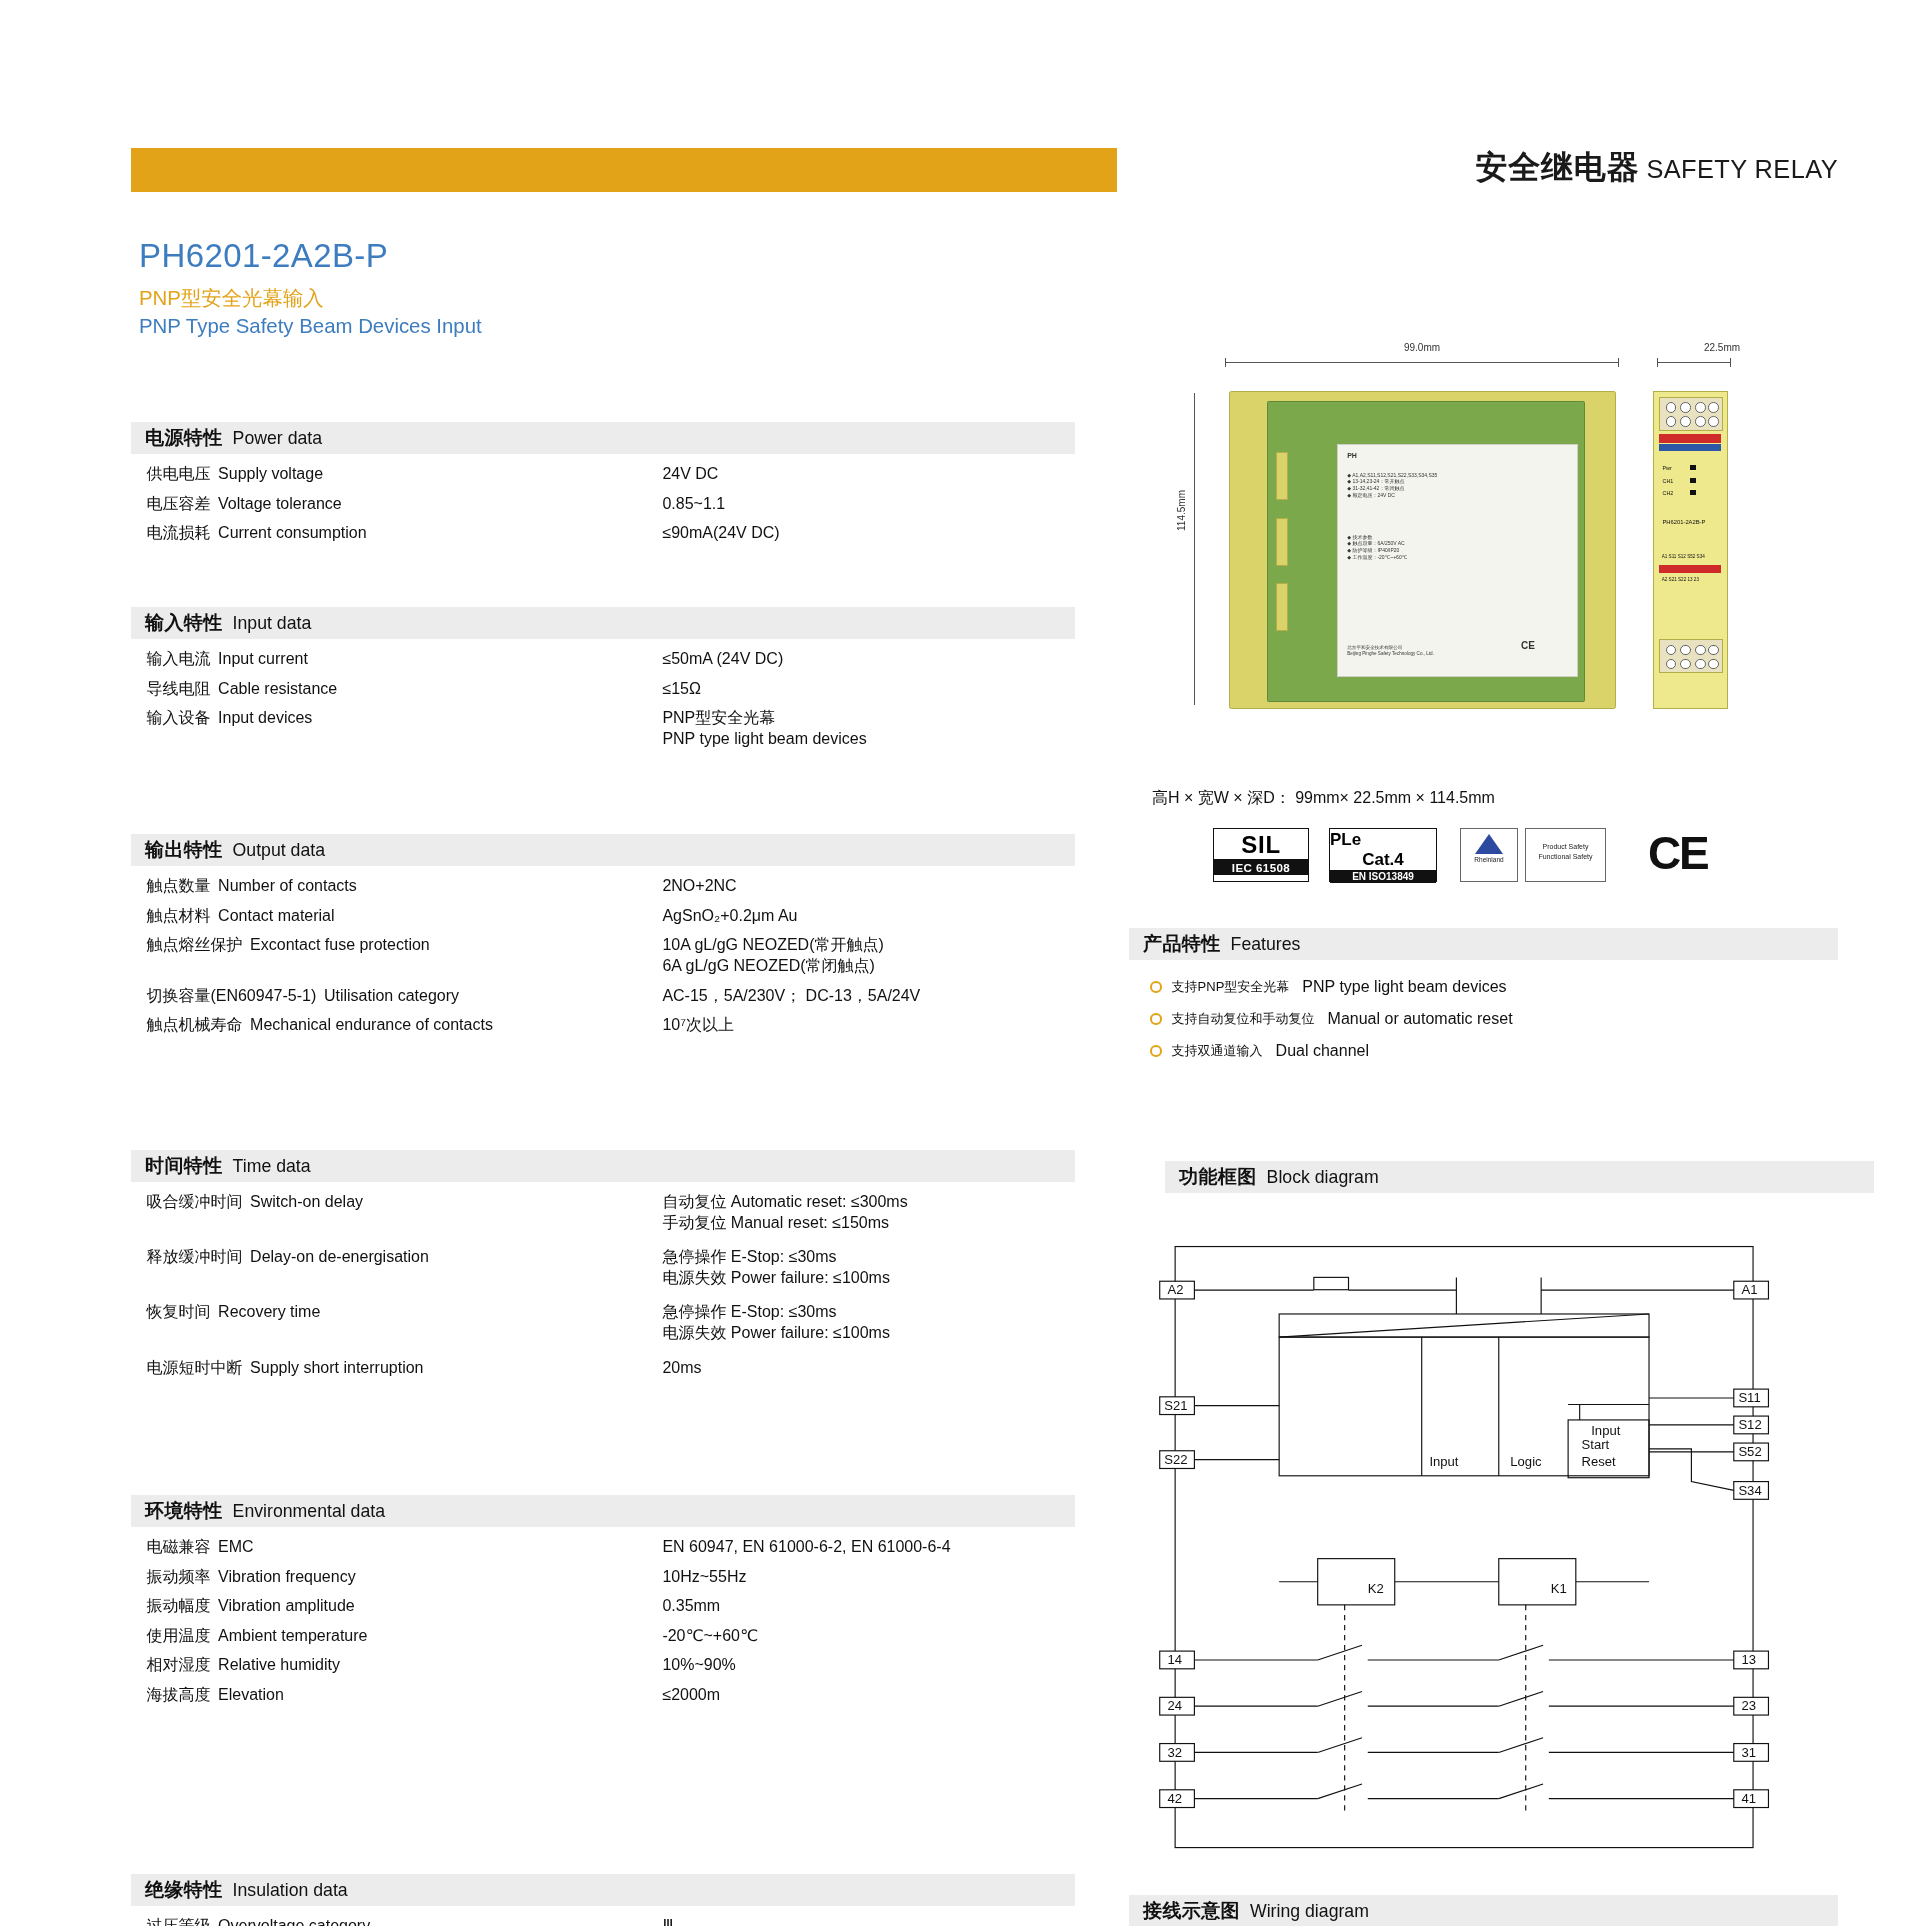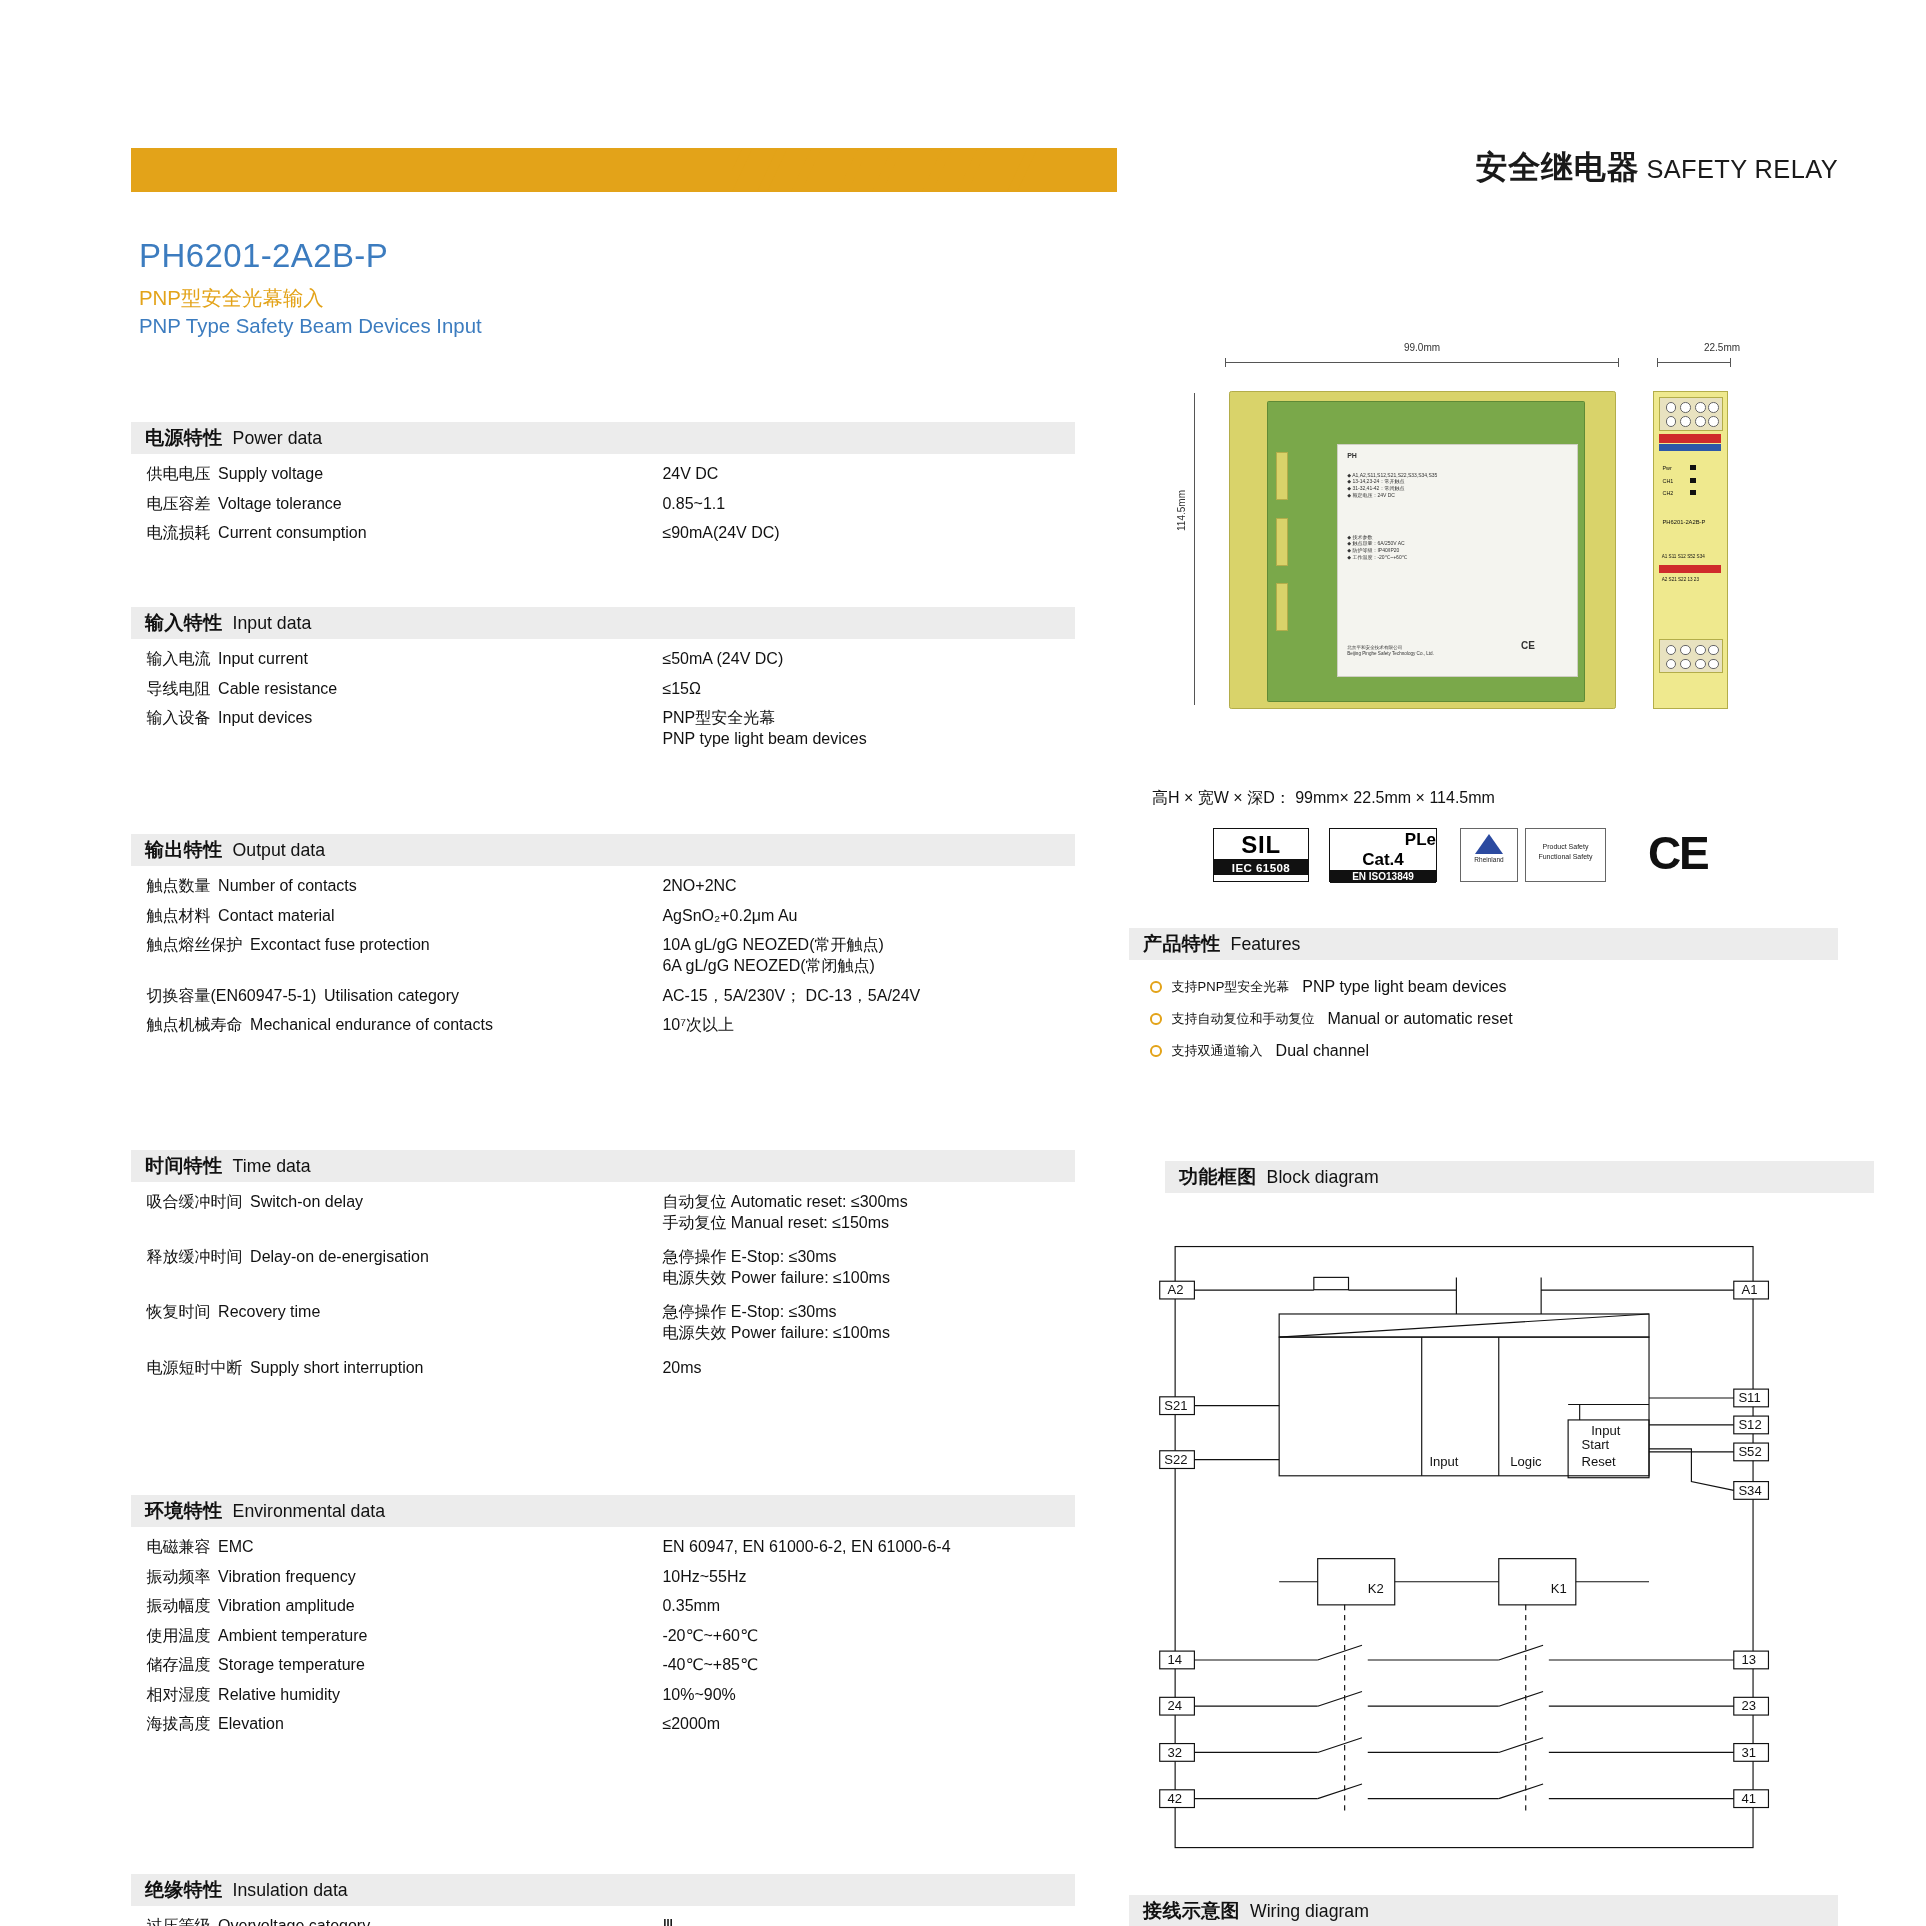--- a/index.html
+++ b/index.html
@@ -63,21 +63,21 @@
   .side-lbl{position:absolute;font-size:5.4px;color:#111;}
 
   .dimtext{position:absolute;left:1152px;top:788px;font-size:16px;color:#111;}
 
   
   .certs{position:absolute;left:1213px;top:824px;width:616px;height:69px;}
   .cert-sil{position:absolute;left:0;top:3.9px;width:96px;height:54px;border:1.5px solid #111;box-sizing:border-box;}
   .cert-sil .t1{font-size:24px;font-weight:700;text-align:center;margin-top:2.3px;letter-spacing:0.8px;}
   .cert-sil .t2{font-size:11.6px;font-weight:700;color:#fff;background:#111;text-align:center;padding:1.5px 0;letter-spacing:0.4px;}
   .cert-ple{position:absolute;left:116px;top:3.9px;width:108px;height:54px;border:1.5px solid #111;box-sizing:border-box;}
-  .cert-ple .t1{font-size:17px;font-weight:700;text-align:right;margin-top:0.8px;}
+  .cert-ple .t1{font-size:17px;font-weight:700;text-align:left;margin-top:0.8px;}
   .cert-ple .t2{font-size:17px;font-weight:700;text-align:center;}
   .cert-ple .t3{font-size:10px;font-weight:700;color:#fff;background:#111;text-align:center;padding:1.2px 0;}
   .cert-tuv{position:absolute;left:247px;top:3.9px;width:58px;height:54px;border:1.2px solid #666;box-sizing:border-box;background:#fff;}
   .cert-tuv .tri{width:0;height:0;border-left:14px solid transparent;border-right:14px solid transparent;border-bottom:20px solid #2b4aa0;margin:5.4px auto 1.5px;}
   .cert-tuv .tx{font-size:6.5px;text-align:center;color:#222;}
   .cert-ps{position:absolute;left:312px;top:3.9px;width:81px;height:54px;border:1.2px solid #666;box-sizing:border-box;background:#fff;}
   .cert-ps .tx{font-size:7px;text-align:center;color:#222;margin-top:13px;line-height:1.4;}
   .cert-ce{position:absolute;left:435px;top:2.3px;font-size:46px;font-weight:700;letter-spacing:-2.3px;color:#111;}
 
   
@@ -245,24 +245,20 @@
         <div class="lab lab-w"><span class="cn">振动频率</span><span class="en">Vibration frequency</span></div>
         <div class="val val-w">10Hz~55Hz</div>
       </div>
       <div class="row">
         <div class="lab lab-w"><span class="cn">振动幅度</span><span class="en">Vibration amplitude</span></div>
         <div class="val val-w">0.35mm</div>
       </div>
       <div class="row">
         <div class="lab lab-w"><span class="cn">使用温度</span><span class="en">Ambient temperature</span></div>
         <div class="val val-w">-20℃~+60℃</div>
-      </div>
-      <div class="row">
-        <div class="lab lab-w"><span class="cn">储存温度</span><span class="en">Storage temperature</span></div>
-        <div class="val val-w">-40℃~+85℃</div>
       </div>
       <div class="row">
         <div class="lab lab-w"><span class="cn">相对湿度</span><span class="en">Relative humidity</span></div>
         <div class="val val-w">10%~90%</div>
       </div>
       <div class="row">
         <div class="lab lab-w"><span class="cn">海拔高度</span><span class="en">Elevation</span></div>
         <div class="val val-w">≤2000m</div>
       </div>
     </div>

